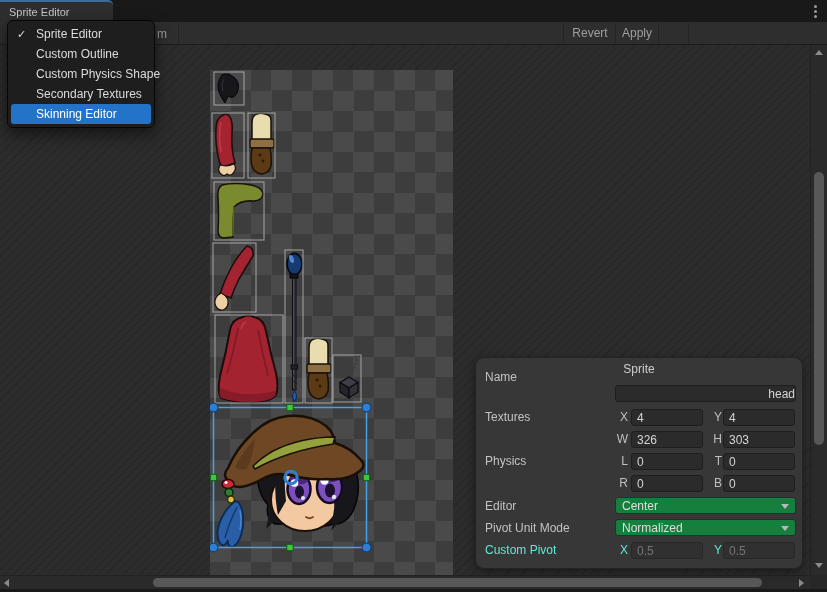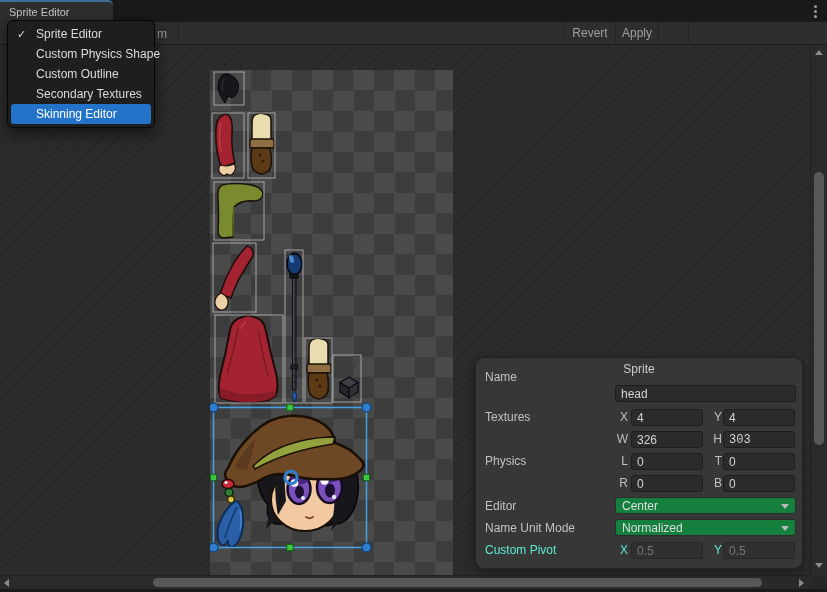--- a/index.html
+++ b/index.html
@@ -236,73 +236,73 @@
     <div class="hthumb"></div>
     <div class="tri-right right"></div>
   </div>
   <div class="corner"></div>
   <div class="bottomstrip"></div>
 
   <div class="panel">
     <div class="ptitle">Sprite</div>
 
     <span class="plabel" style="top:12px">Name</span>
-    <input class="pfield" style="left: 139px; top: 27px; width: 181px;" value="head">
+    <input class="pfield" style="left: 139px; top: 27px; width: 181px; text-align: right;" value="head">
 
     <span class="plabel" style="top:52px">Textures</span>
     <span class="sub" style="left:139px;top:52px">X</span>
     <input class="pfield" style="left: 155px; top: 51px; width: 72px;" value="4">
     <span class="sub" style="left:233px;top:52px">Y</span>
     <input class="pfield" style="left: 247px; top: 51px; width: 72px;" value="4">
 
     <span class="sub" style="left:139px;top:74px">W</span>
     <input class="pfield" style="left: 155px; top: 73px; width: 72px;" value="326">
     <span class="sub" style="left:233px;top:74px">H</span>
-    <input class="pfield" style="left: 247px; top: 73px; width: 72px; font-family: Liberation Mono, monospace;" value="303">
+    <input class="pfield" style="left: 247px; top: 73px; width: 72px;" value="303">
 
     <span class="plabel" style="top:96px">Physics</span>
     <span class="sub" style="left:139px;top:96px">L</span>
     <input class="pfield" style="left: 155px; top: 95px; width: 72px;" value="0">
     <span class="sub" style="left:233px;top:96px">T</span>
     <input class="pfield" style="left: 247px; top: 95px; width: 72px;" value="0">
 
     <span class="sub" style="left:139px;top:118px">R</span>
     <input class="pfield" style="left: 155px; top: 117px; width: 72px;" value="0">
     <span class="sub" style="left:233px;top:118px">B</span>
     <input class="pfield" style="left: 247px; top: 117px; width: 72px;" value="0">
 
     <span class="plabel" style="top:141px">Editor</span>
     <div class="pdrop" style="top:139px">
       <span>Center</span>
       <span class="tri"></span>
     </div>
 
-    <span class="plabel" style="top:163px">Name Unit Mode</span>
+    <span class="plabel" style="top:163px">Pivot Unit Mode</span>
     <div class="pdrop" style="top:161px">
       <span>Normalized</span>
       <span class="tri"></span>
     </div>
 
     <span class="plabel dim" style="top:185px">Custom Pivot</span>
     <span class="sub dim" style="left:139px;top:185px">X</span>
     <input class="pfield dim" style="left: 155px; top: 184px; width: 72px;" disabled="" value="0.5">
     <span class="sub dim" style="left:233px;top:185px">Y</span>
     <input class="pfield dim" style="left: 247px; top: 184px; width: 72px;" disabled="" value="0.5">
   </div>
 
   <div class="menu">
     <div class="mitem">
       <span class="check">✓</span>
       <span>Sprite Editor</span>
     </div>
     <div class="mitem">
+      <span>Custom Outline</span>
+    </div>
+    <div class="mitem">
       <span>Custom Physics Shape</span>
-    </div>
-    <div class="mitem">
-      <span>Custom Outline</span>
     </div>
     <div class="mitem">
       <span>Secondary Textures</span>
     </div>
     <div class="mitem hl">
       <span>Skinning Editor</span>
     </div>
   </div>
 
 </div>

